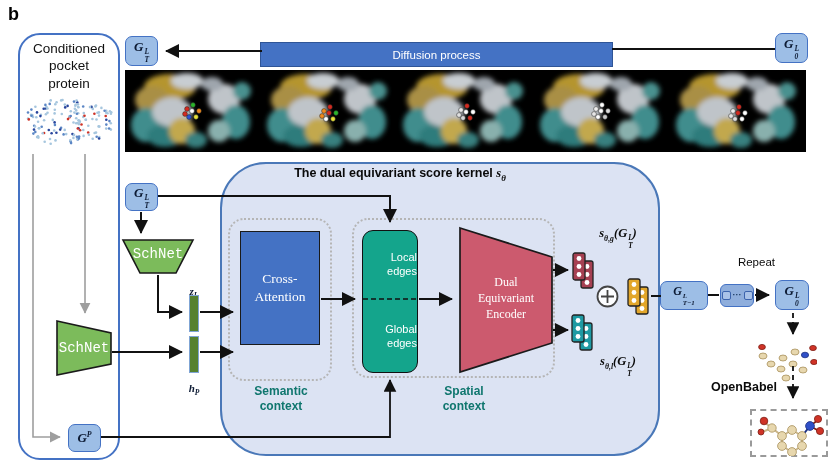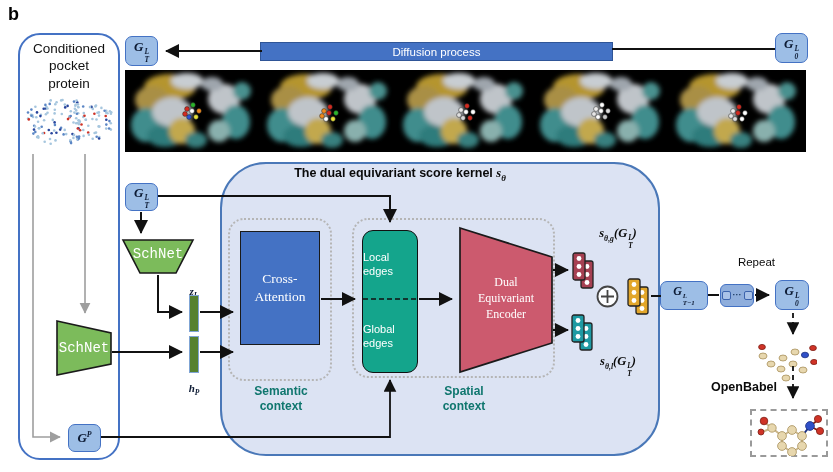--- a/index.html
+++ b/index.html
@@ -24,21 +24,21 @@
   .strip .frame{flex:1 1 auto;position:relative;}
   .kernel{background:var(--kernel-fill);border:2px solid var(--kernel-border);border-radius:46px;box-sizing:border-box;}
   .kernel-title{font-size:12.5px;font-weight:bold;color:#0a0a0a;text-align:center;}
   .kernel-title .ks{font-family:"Liberation Serif",serif;font-style:italic;}
   .dashedbox{border:2.5px dotted #b5b5b5;border-radius:16px;box-sizing:border-box;}
   .ctxlabel{font-size:12px;font-weight:bold;line-height:1.25;text-align:center;color:#0f766e;}
   .ca-box{background:var(--accent-blue);border:1.6px solid #1a1a1a;display:flex;flex-direction:column;
     align-items:center;justify-content:center;color:#fff;font-family:"Liberation Serif",serif;
     font-size:13.5px;line-height:1.3;box-sizing:border-box;}
   .edges-box{background:var(--teal);border:1.6px solid #111;border-radius:11px;box-sizing:border-box;}
-  .edges-half{position:absolute;left:0;width:100%;display:flex;flex-direction:column;align-items:flex-start;
+  .edges-half{position:absolute;left:0;width:100%;display:flex;flex-direction:column;align-items:flex-end;
     justify-content:center;color:#fff;font-size:11px;line-height:1.25;}
   .greenbar{background:var(--bar-green);border:1px solid #7fa4d4;box-sizing:border-box;}
   .small-math{font-size:11px;margin-top:8px;}
   .score{font-family:"Liberation Serif",serif;font-style:italic;font-weight:bold;font-size:12.5px;
     color:#0a0a0a;text-align:center;white-space:nowrap;}
   .score sub{font-size:0.62em;}
   .trap-label{position:absolute;left:0;width:100%;text-align:center;color:#fff;}
   .sans-white{font-size:14px;font-family:Liberation Mono, monospace;}
   .serif-white{font-family:"Liberation Serif",serif;font-size:12px;line-height:1.35;}
   .repeatbox{background:#8FAEDC;border:1.6px solid var(--accent-blue);border-radius:6px;
@@ -227,21 +227,21 @@
   <div class="abs gnode z20" style="left:68px;top:424px;width:33px;height:28px;">
     <span class="math"><span>G</span><sup style="font-size:0.6em;">P</sup></span>
   </div>
 
   <div class="abs gnode z20" style="left:125px;top:36px;width:33px;height:30px;">
     <span class="math"><span>G</span><span class="stk">
           <span>L</span>
           <span>T</span>
         </span></span>
   </div>
-  <div class="abs bar-blue z20" style="left:260px;top:42px;width:353px;height:19px;">
+  <div class="abs bar-blue z20" style="left:260px;top:42px;width:353px;height:25px;">
     <span>Diffusion process</span>
   </div>
   <div class="abs gnode z20" style="left:775px;top:33px;width:33px;height:30px;">
     <span class="math"><span>G</span><span class="stk">
           <span>L</span>
           <span>0</span>
         </span></span>
   </div>
 
   <div class="abs strip z10" style="left:125px;top:70px;width:681px;height:82px;" id="proteinstrip">

